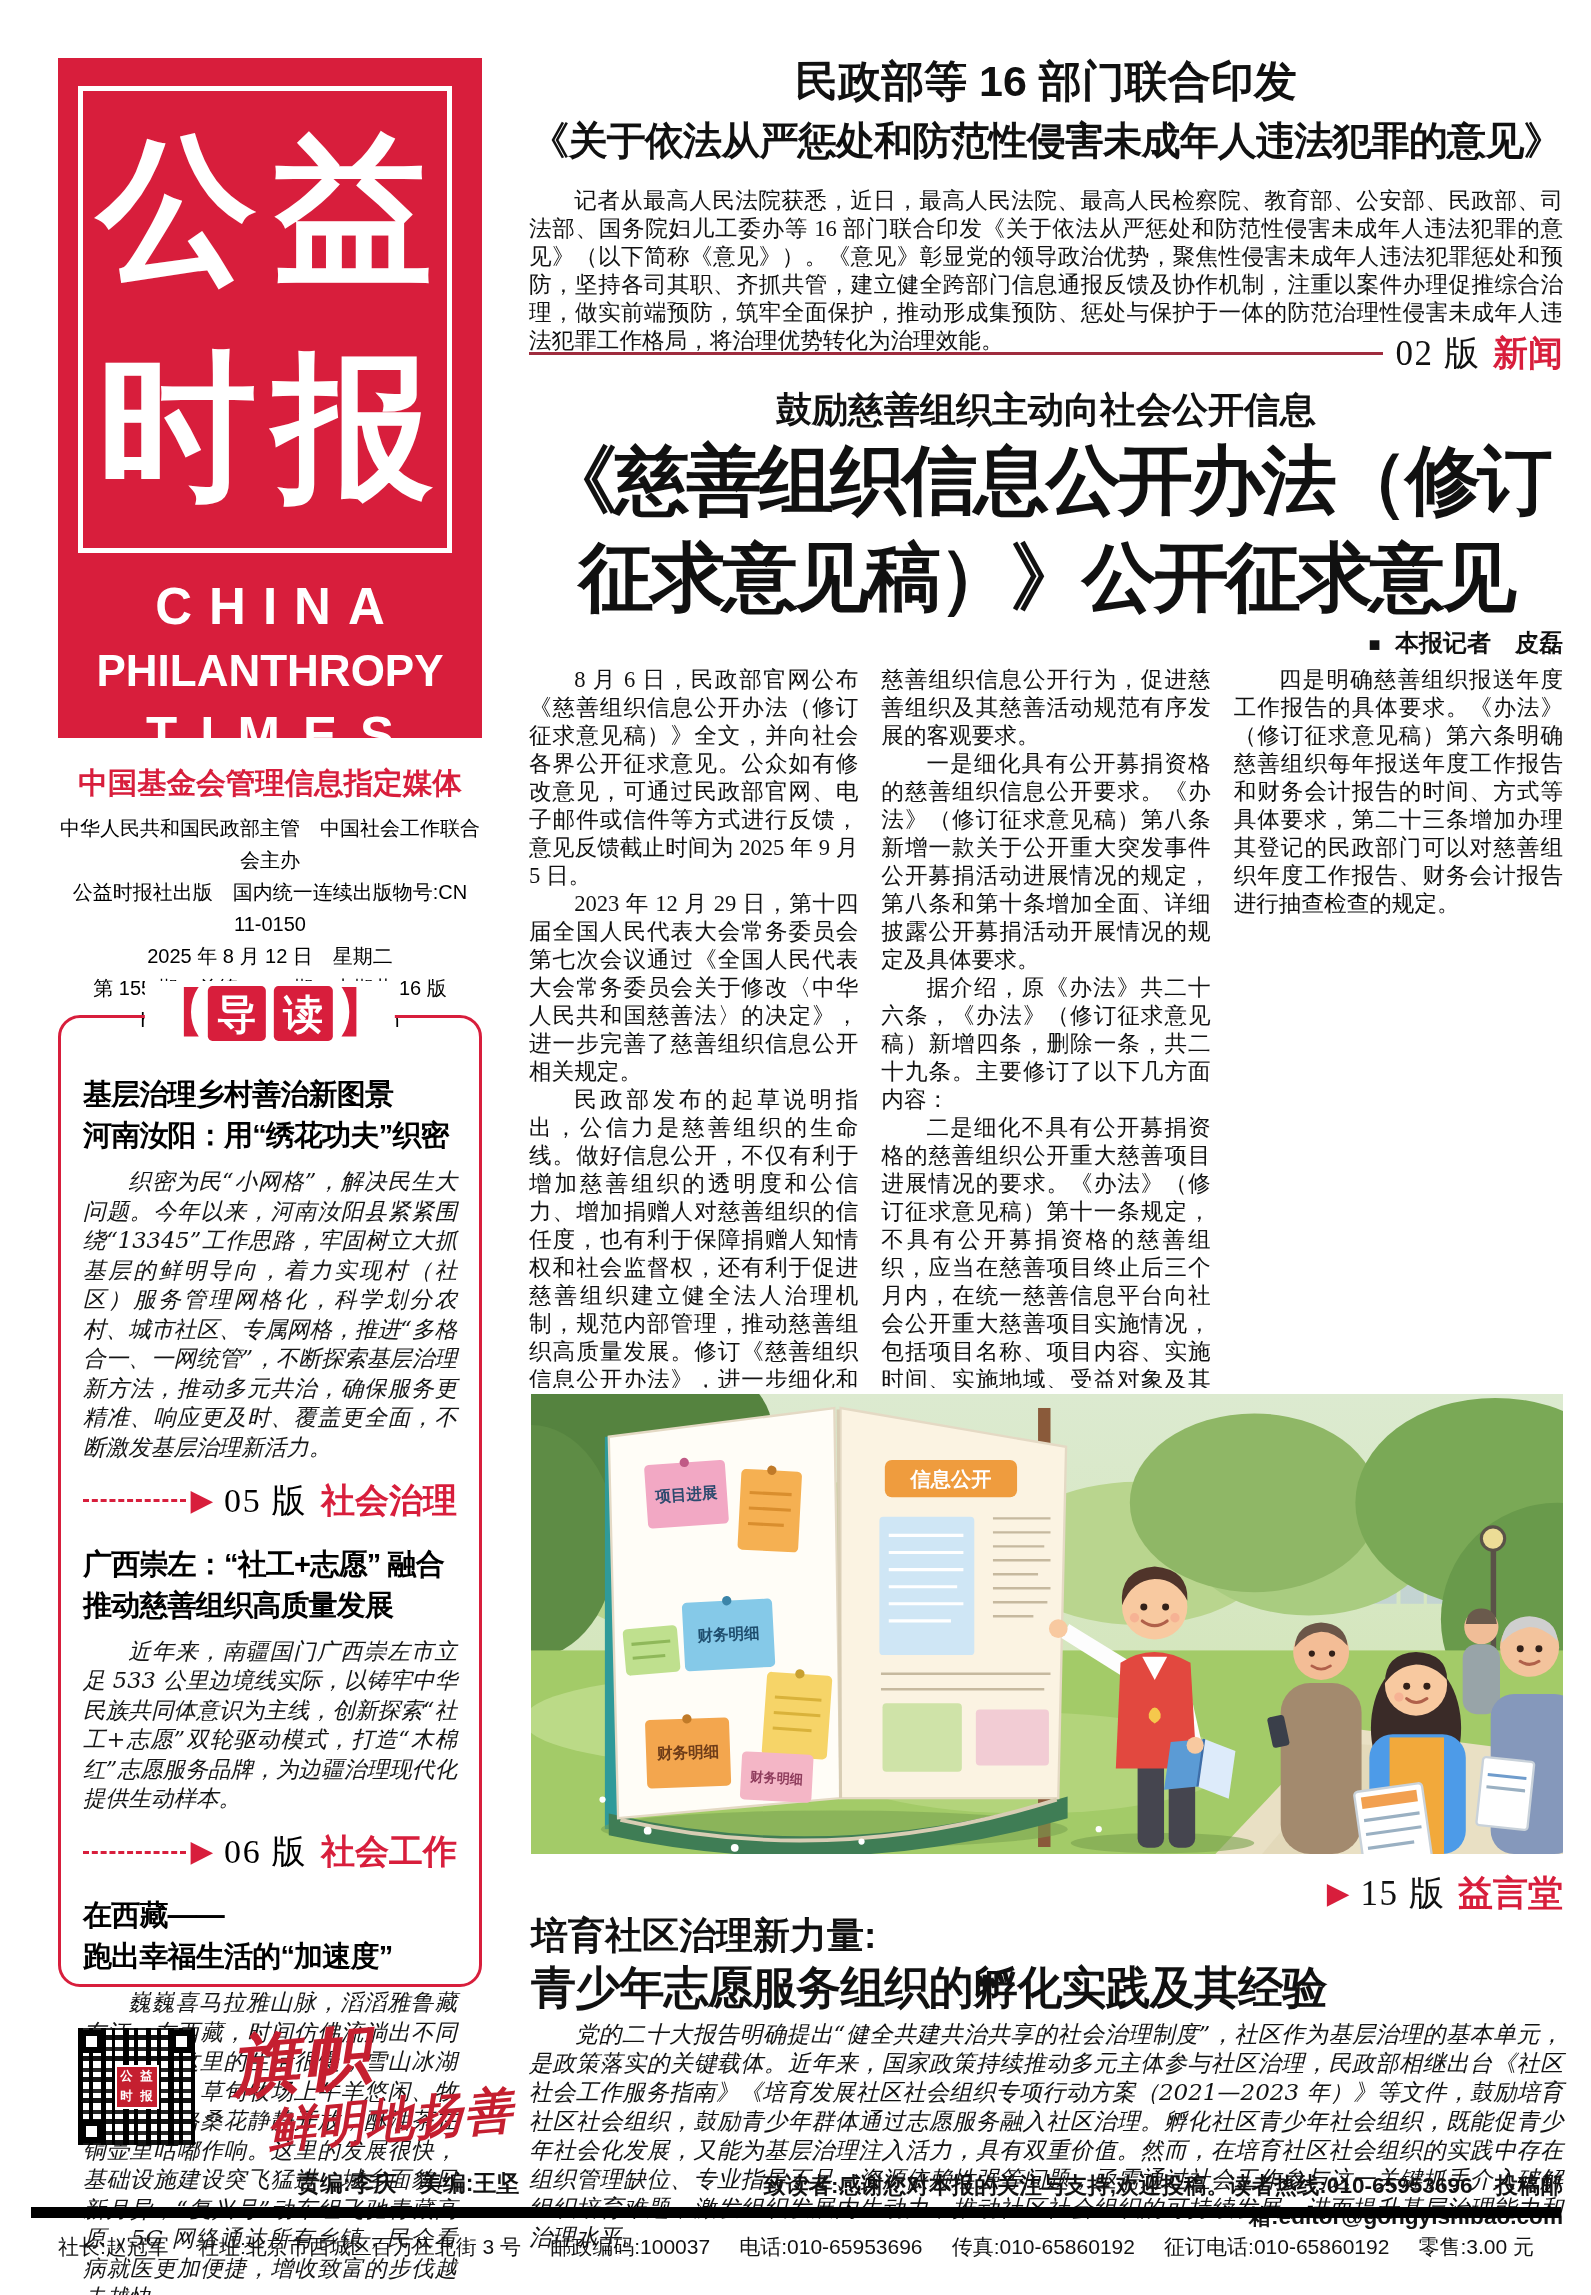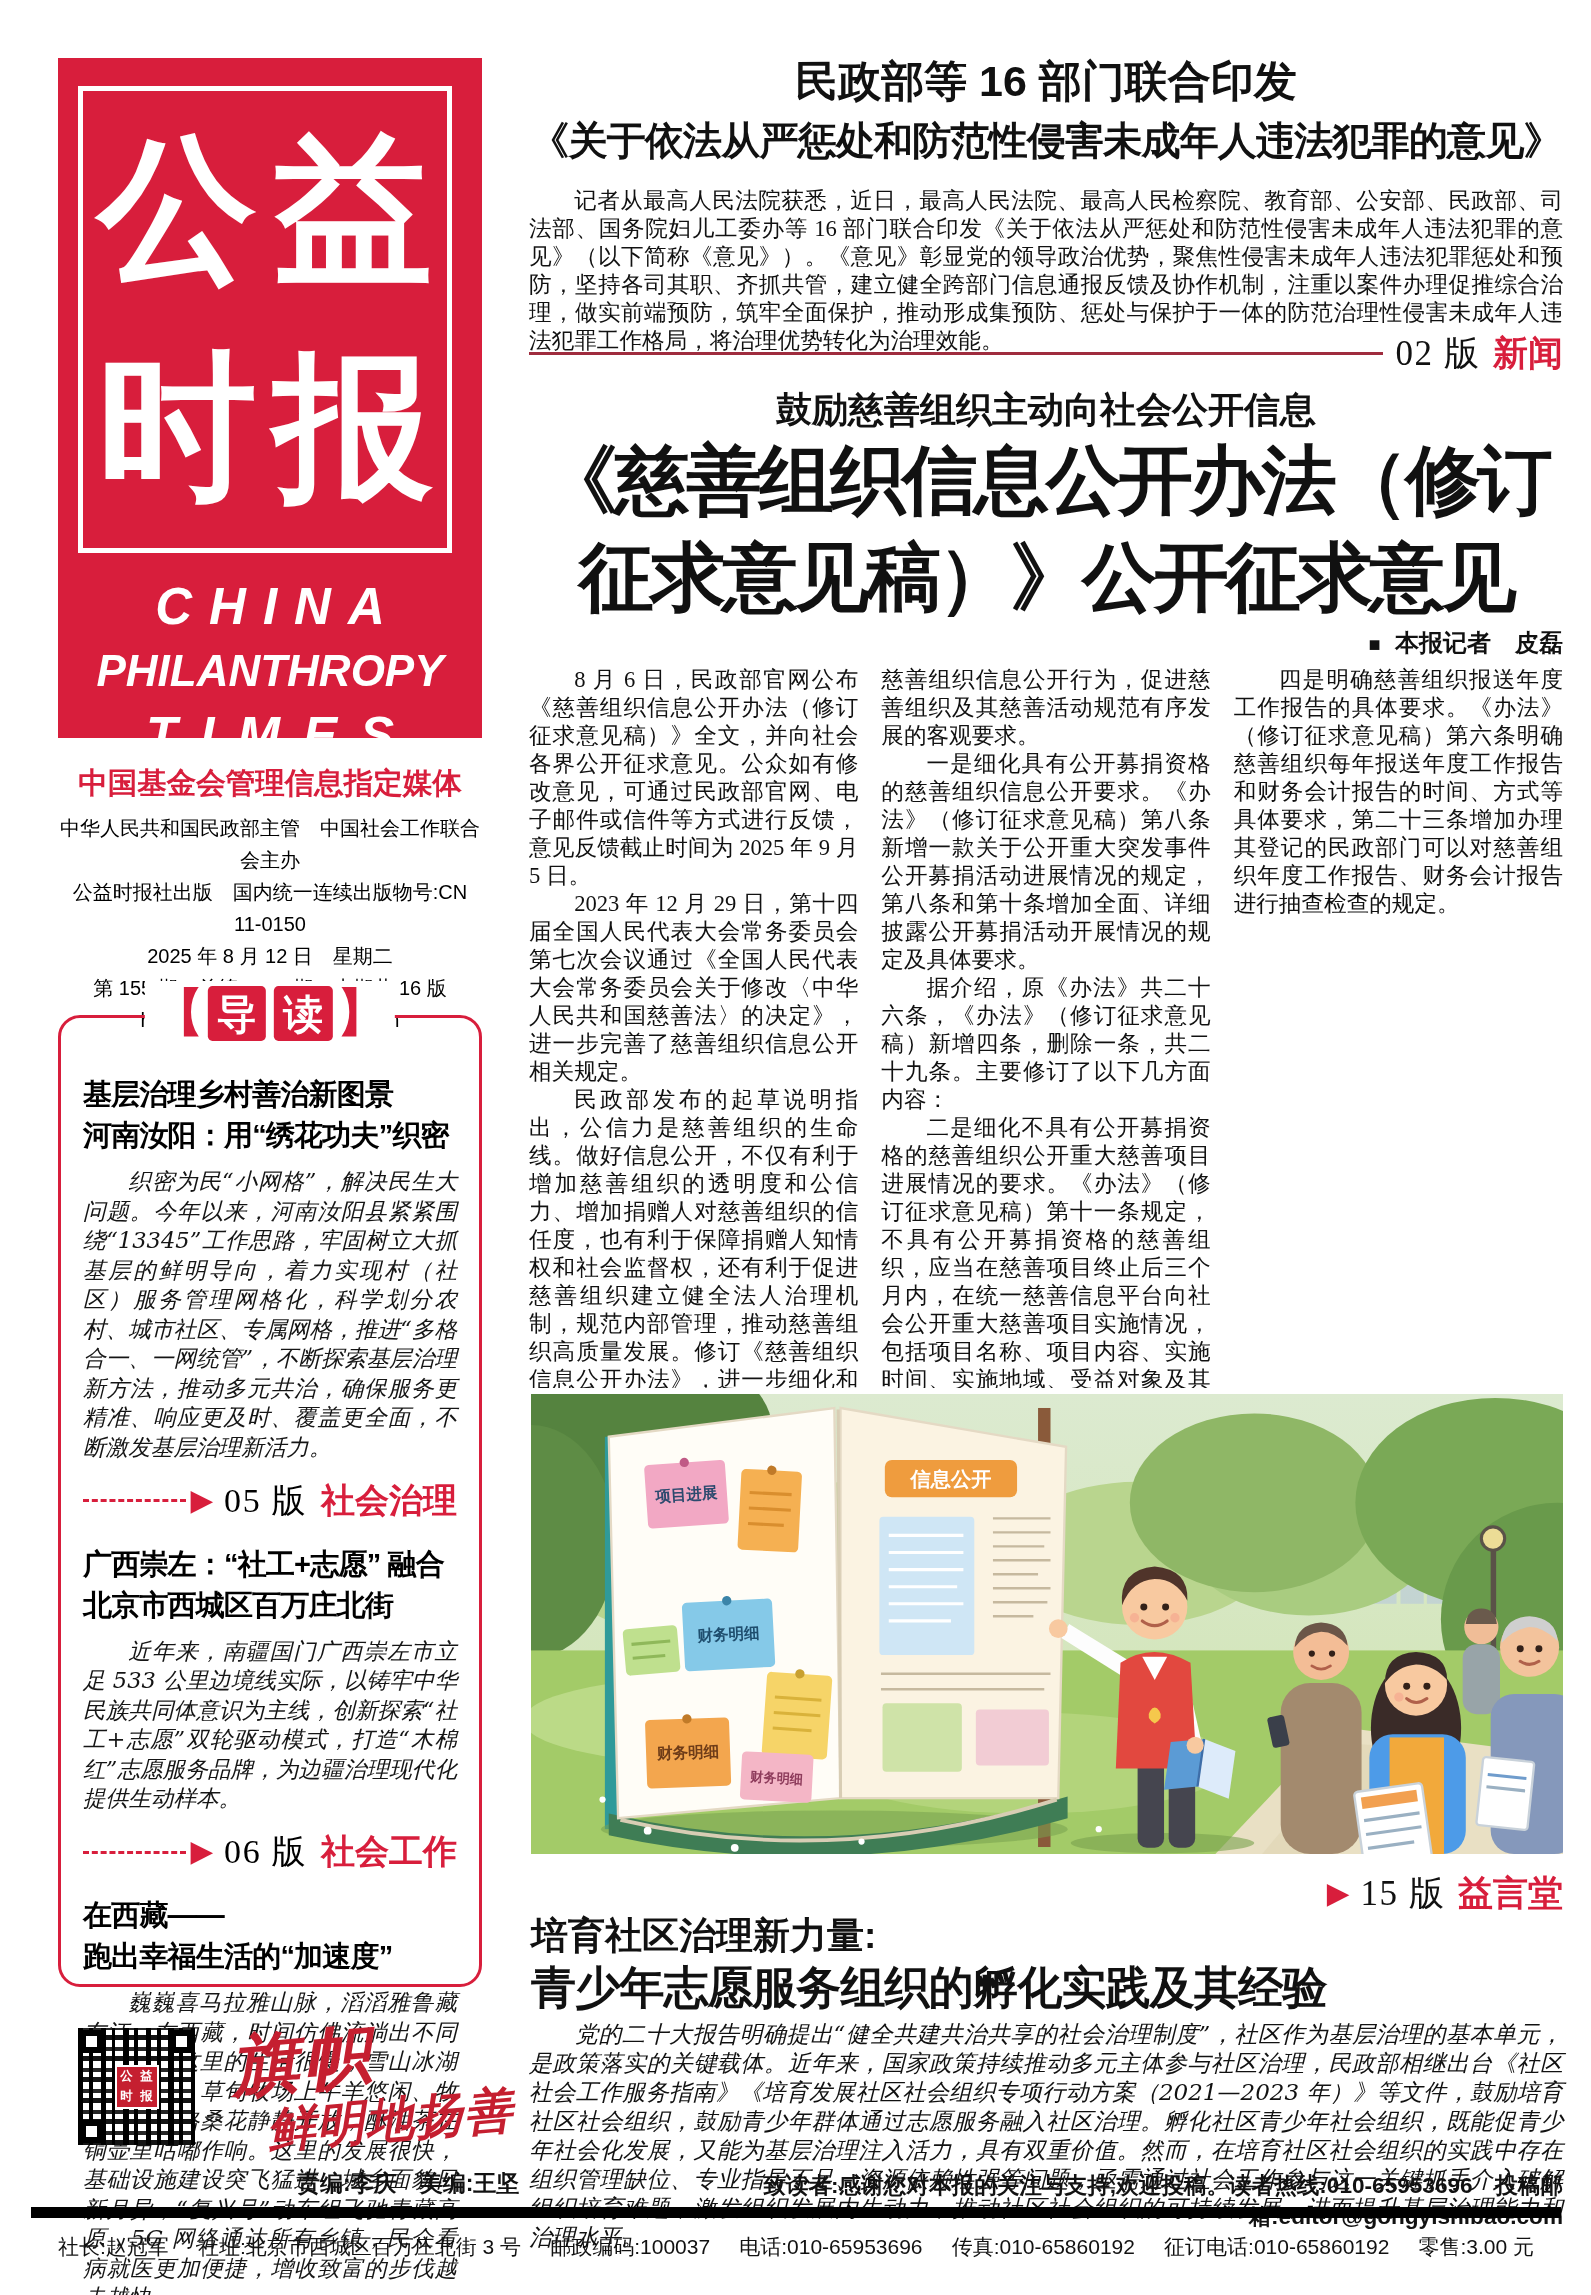--- a/index.html
+++ b/index.html
@@ -6,21 +6,21 @@
   #canvas{position:relative;width:1592px;height:2295px;background:#ffffff;color:#111;
           font-family:"Liberation Serif",serif;overflow:hidden;margin:0 auto;}
   .abs{position:absolute;}
 
   
   .logo-block{left:58px;top:58px;width:424px;height:680px;background:#d81e3c;}
   .logo-inner{position:absolute;left:20px;top:28px;width:374px;height:467px;border:5.4px solid #fff;box-sizing:border-box;
               display:grid;grid-template-columns:1fr 1fr;grid-template-rows:1fr 1fr;place-items:center;padding:11px 6.2px;}
   .logo-char{font-size:159px;line-height:1;color:#fff;font-weight:bold;font-family:"Liberation Serif",serif;}
   .logo-en{position:absolute;left:0;top:515px;width:100%;text-align:center;color:#fff;
-           font-family:"Liberation Sans",sans-serif;font-weight:bold;font-style:italic;}
+           font-family:"Liberation Sans",sans-serif;font-weight:bold;}
   .logo-en .l1{font-size:51px;letter-spacing:17px;text-indent:17px;line-height:67px;}
   .logo-en .l2{font-size:44px;letter-spacing:0px;line-height:62px;}
   .logo-en .l3{font-size:51px;letter-spacing:23px;text-indent:23px;line-height:67px;}
 
   .designation{left:58px;top:764px;width:424px;text-align:center;color:#d81e3c;
                font-size:29.5px;font-weight:bold;font-family:"Liberation Sans",sans-serif;}
   .pubinfo{left:58px;top:812px;width:424px;text-align:center;font-size:20px;line-height:32px;
            font-family:"Liberation Sans",sans-serif;color:#000;}
 
   
@@ -152,21 +152,21 @@
         <span class="g-dash"></span>
         <span class="g-arrow">▶</span>
         <span class="g-page">05 版</span>
         <span class="g-section">社会治理</span>
       </div>
     </div>
 
     <div class="g-item">
       <div class="g-title">
         <div>广西崇左：“社工+志愿” 融合</div>
-          <div>北京市西城区百万庄北街</div>
+          <div>推动慈善组织高质量发展</div>
       </div>
       <div class="g-body">
           <p>近年来，南疆国门广西崇左市立足 533 公里边境线实际，以铸牢中华民族共同体意识为主线，创新探索“社工+志愿”双轮驱动模式，打造“木棉红”志愿服务品牌，为边疆治理现代化提供生动样本。</p>
         </div>
       <div class="g-pointer">
         <span class="g-dash"></span>
         <span class="g-arrow">▶</span>
         <span class="g-page">06 版</span>
         <span class="g-section">社会工作</span>
       </div>

